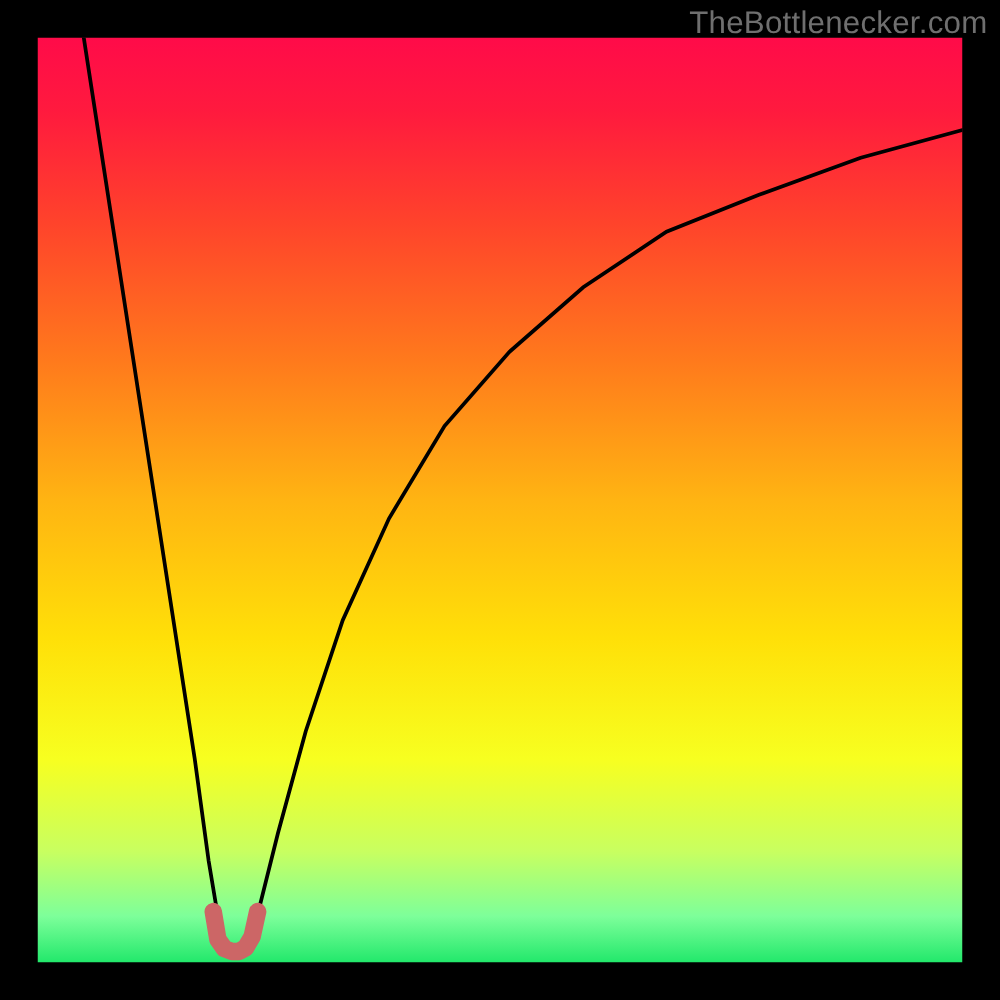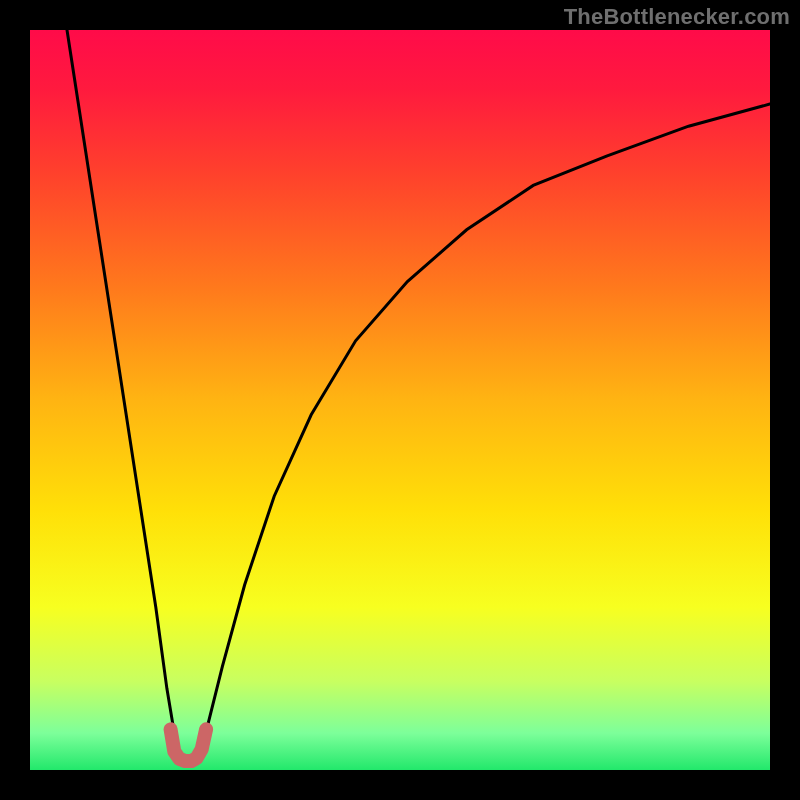--- a/index.html
+++ b/index.html
@@ -29,22 +29,22 @@
     left: 0; top: 0; width: 100%; height: 100%;
   }
   .curve-svg {
     position: absolute;
     left: 0; top: 0; width: 100%; height: 100%;
   }
   .watermark {
     position: absolute;
     top: 4px;
     right: 10px;
-    font-size: 22px;
-    font-weight: 700;
+    font-size: 25px;
+    font-weight: 400;
     color: #6f6f6f;
     letter-spacing: 0.2px;
     margin-left: 20px;
   }
 </style>
 </head>
 <body>
 
 <div class="frame">
   <div class="watermark">TheBottlenecker.com</div>

